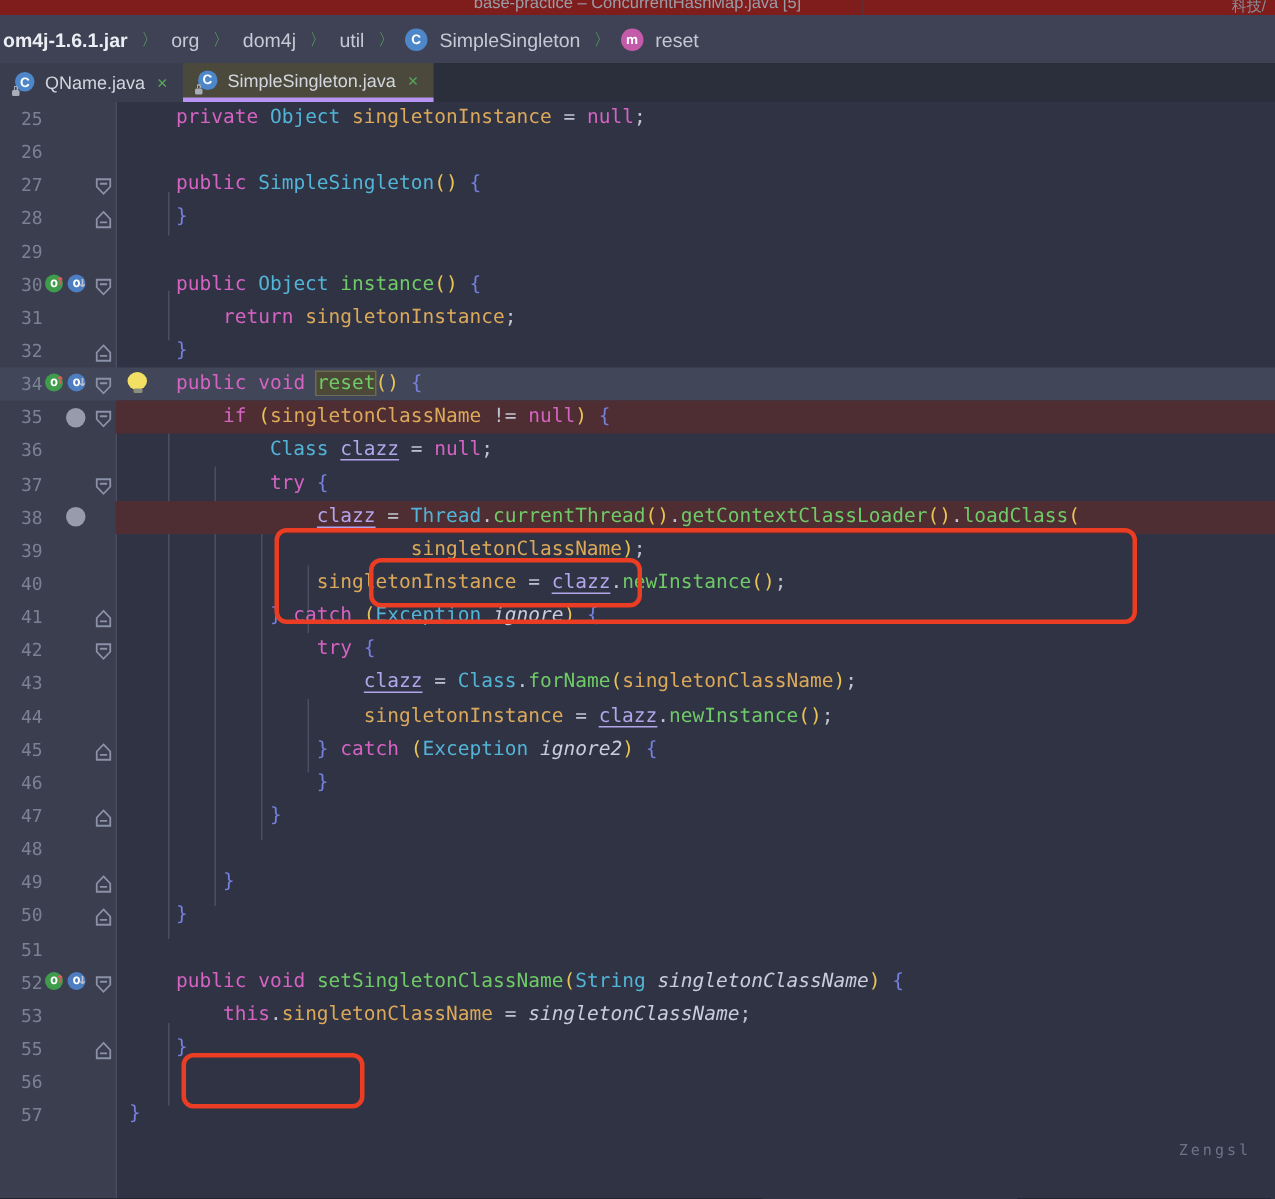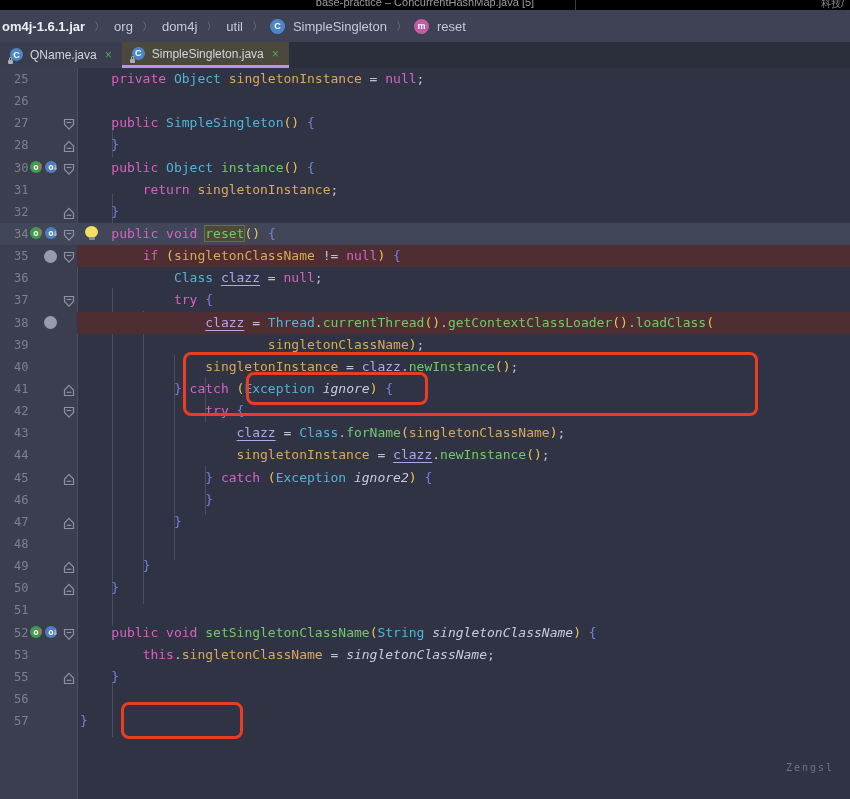--- a/index.html
+++ b/index.html
@@ -1,19 +1,19 @@
 <!DOCTYPE html>
 <html><head>
 <meta charset="utf-8">
 <style>
   html,body{margin:0;padding:0;background:#1b1c22;}
   .app{width:850px;height:799px;position:relative;overflow:hidden;font-family:"Liberation Sans",sans-serif;background:#2f3240;}
 
   
-  .titlebar{position:absolute;left:0;top:0;width:850px;height:14px;background:#000000;overflow:hidden;}
+  .titlebar{position:absolute;left:0;top:0;width:850px;height:14px;background:#7f1d1d;overflow:hidden;}
   .titlebar .t-text{position:absolute;left:0;right:0;top:-4px;text-align:center;font-size:11px;color:#9a9da6;}
   .titlebar .t-sep{position:absolute;left:575px;top:0;width:1px;height:10px;background:#3a3d45;}
   .titlebar .t-right{position:absolute;right:6px;top:-3px;font-size:10px;color:#8a8d96;}
 
   
   .navbar{position:absolute;left:0;top:10px;width:850px;height:32px;background:#3f4254;display:flex;align-items:center;font-size:13px;color:#c5c9d4;}
   .crumb{padding:0 2px;cursor:default;}
   .crumb.first{font-weight:bold;color:#eceef4;padding-left:2px;}
   .chev{color:#57a85a;font-size:11px;padding:0 7px;}
   .bc-icon{display:inline-flex;width:15px;height:15px;border-radius:50%;align-items:center;justify-content:center;font-size:9px;font-weight:bold;color:#fff;margin-right:6px;vertical-align:-3px;}
@@ -31,21 +31,21 @@
   .tab-icon .lock:before{content:"";position:absolute;left:1px;top:-3px;width:3px;height:3px;border:1px solid #a9adb8;border-bottom:none;border-radius:2px 2px 0 0;box-sizing:border-box;}
   .tab-close{color:#57a85a;margin-left:8px;font-size:12px;cursor:pointer;}
 
   
   .editor{position:absolute;left:0;top:68px;width:850px;height:731px;background:#303344;overflow:hidden;font-family:"DejaVu Sans Mono",monospace;}
   .gutter-bg{position:absolute;left:0;top:0;width:77px;height:731px;background:#3b3e4f;}
   .gutter-border{position:absolute;left:77px;top:0;width:1px;height:731px;background:#4a4e61;}
   .rows{position:absolute;left:0;top:0;width:850px;}
   .row{position:relative;height:22.15px;width:850px;}
   .row .gut{position:absolute;left:0;top:0;width:77px;height:100%;}
-  .row .code{position:absolute;left:77px;top:0;right:0;height:100%;padding-left:3px;white-space:pre;font-size:13px;line-height:22.15px;color:#bec3cf;}
+  .row .code{position:absolute;left:77px;top:0;right:0;height:100%;padding-left:9px;white-space:pre;font-size:13px;line-height:22.15px;color:#bec3cf;}
   .row.hl-cur .gut,.row.hl-cur .code{background:#424659;}
   .row.hl-bp .code{background:#4e2d33;}
   .lnum{position:absolute;left:8px;top:0;font-size:12px;line-height:22.15px;color:#7b8194;margin-left:6px;}
   .g-marks{position:absolute;left:30px;top:4px;display:flex;}
   .g-circle{position:relative;width:12px;height:12px;border-radius:50%;margin-right:3px;font-size:9px;font-weight:bold;text-align:center;line-height:12px;}
   .g-circle.up{background:#3f9c4d;color:#fff;}
   .g-circle.up:after{content:"↑";position:absolute;left:7px;top:-1px;color:#e25a5a;font-size:10px;}
   .g-circle.down{background:#4d7ec2;color:#fff;}
   .g-circle.down:after{content:"↓";position:absolute;left:7px;top:0px;color:#b9bfcc;font-size:10px;}
   .g-bp{position:absolute;left:44px;top:4.5px;width:13px;height:13px;border-radius:50%;background:#969cab;}
@@ -162,20 +162,26 @@
             <span class="lnum">28</span>
             <span class="g-fold"><svg width="12" height="13" viewBox="0 0 12 13">
                 <path d="M6 1.3 L10.5 6 v5.5 h-9 V6 Z" fill="none" stroke="#8b91a6" stroke-width="1.2"></path>
                 <path d="M3.6 8.3 h4.8" stroke="#8b91a6" stroke-width="1.2"></path>
               </svg></span>
           </div>
           <div class="code"><span class="tk-p">    </span><span class="tk-b">}</span></div>
         </div>
         <div class="row">
           <div class="gut">
+            <span class="lnum">29</span>
+          </div>
+          <div class="code"></div>
+        </div>
+        <div class="row">
+          <div class="gut">
             <span class="lnum">30</span>
             <span class="g-marks">
               <span class="g-circle up">o</span>
               <span class="g-circle down">o</span>
             </span>
             <span class="g-fold"><svg width="12" height="13" viewBox="0 0 12 13">
                 <path d="M1.5 1.5 h9 v5 L6 11.2 L1.5 6.5 Z" fill="none" stroke="#8b91a6" stroke-width="1.2"></path>
                 <path d="M3.6 4.5 h4.8" stroke="#8b91a6" stroke-width="1.2"></path>
               </svg></span>
           </div>

